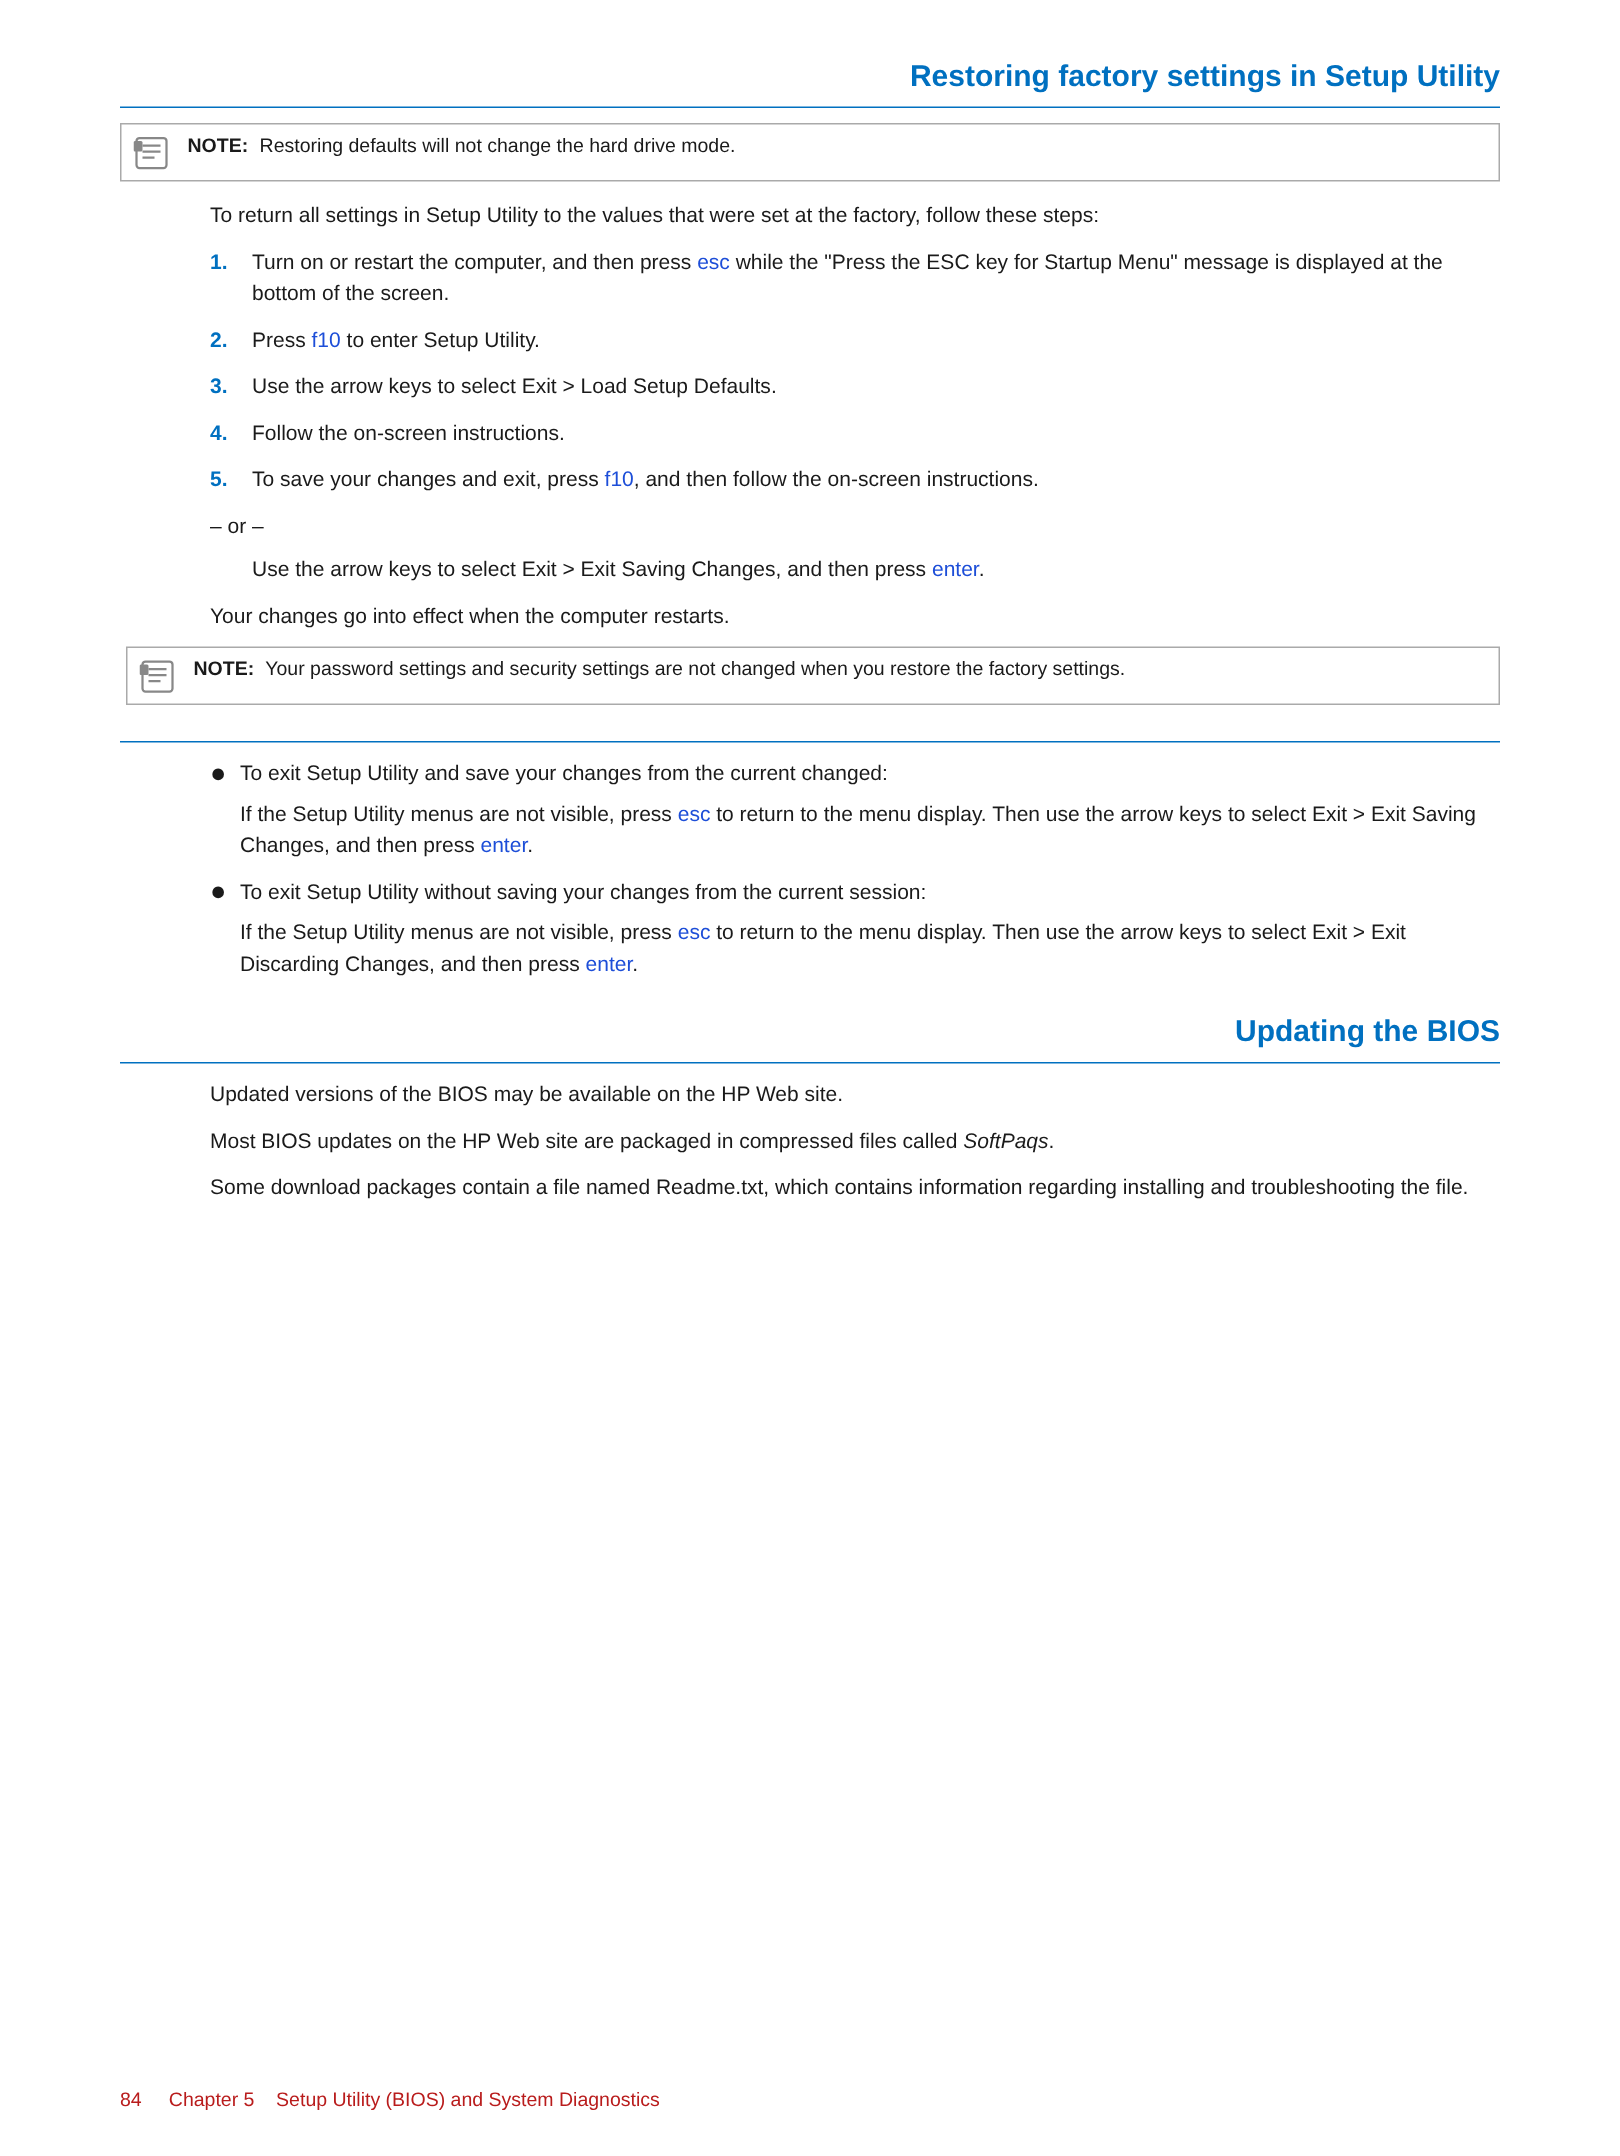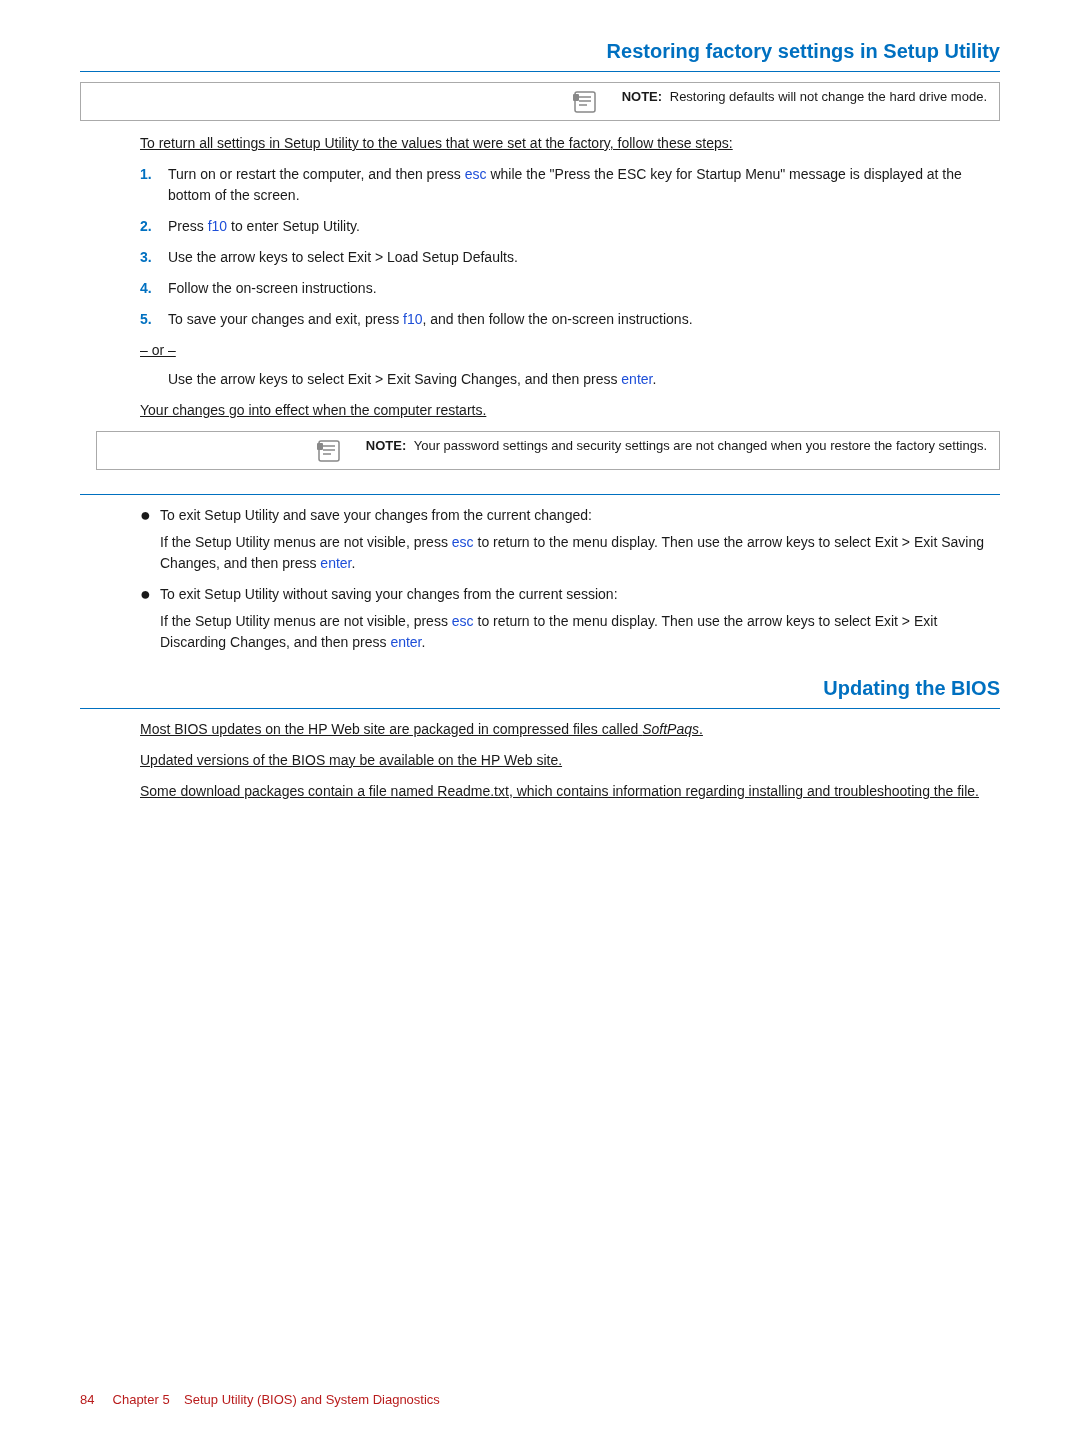--- a/index.html
+++ b/index.html
@@ -26,23 +26,22 @@
       border-top: 1px solid #0070c0;
       margin-bottom: 10px;
     }
 
     .note-box {
       border: 1px solid #aaa;
       padding: 6px 12px 6px 8px;
       margin-bottom: 12px;
       display: flex;
       align-items: flex-start;
-      gap: 21px;
+      gap: 8px;
       background: #fff;
-      justify-content: flex-end;
     }
 
     .note-icon {
       flex-shrink: 0;
       width: 28px;
       height: 24px;
       margin-top: 1px;
     }
 
     .note-label {
@@ -52,21 +51,20 @@
 
     .note-text {
       font-size: 13px;
       color: #1a1a1a;
     }
 
     .body-text {
       margin-left: 60px;
       margin-bottom: 10px;
       line-height: 1.5;
-      text-decoration: underline;
     }
 
     .ordered-list {
       margin-left: 60px;
       margin-bottom: 10px;
       counter-reset: step-counter;
     }
 
     .ordered-item {
       display: flex;
@@ -204,21 +202,21 @@
   </div>
 
   <p class="or-line body-text">– or –</p>
 
   <p class="indent-block">
     Use the arrow keys to select <span class="bold">Exit &gt; Exit Saving Changes</span>, and then press <span class="inline-key">enter</span>.
   </p>
 
   <p class="body-text">Your changes go into effect when the computer restarts.</p>
 
-  <div class="note-box" style="margin-left:16px;">
+  <div class="note-box" style="margin-left:4px;">
     <svg class="note-icon" viewBox="0 0 28 24" xmlns="http://www.w3.org/2000/svg">
       <rect x="2" y="2" width="20" height="20" rx="2" fill="none" stroke="#888" stroke-width="1.5"></rect>
       <line x1="6" y1="7" x2="18" y2="7" stroke="#888" stroke-width="1.5"></line>
       <line x1="6" y1="11" x2="18" y2="11" stroke="#888" stroke-width="1.5"></line>
       <line x1="6" y1="15" x2="14" y2="15" stroke="#888" stroke-width="1.5"></line>
       <rect x="0" y="4" width="6" height="7" rx="1" fill="#888"></rect>
     </svg>
     <span class="note-text">
       <span class="note-label">NOTE:</span>
       <span>Your password settings and security settings are not changed when you restore the factory settings.</span>
@@ -250,25 +248,25 @@
         </div>
       </div>
     </div>
   </div>
 </div>
 
 <div class="section section-gap">
   <h2 class="section-title">Updating the BIOS</h2>
   <hr class="section-divider">
 
+  <p class="body-text">Updated versions of the BIOS may be available on the HP Web site.</p>
+
   <p class="body-text">
     Most BIOS updates on the HP Web site are packaged in compressed files called <span class="italic">SoftPaqs</span>.
   </p>
-
-  <p class="body-text">Updated versions of the BIOS may be available on the HP Web site.</p>
 
   <p class="body-text">Some download packages contain a file named Readme.txt, which contains information regarding installing and troubleshooting the file.</p>
 </div>
 
 <div class="page-footer">
   <span>84</span>&nbsp;&nbsp;&nbsp;&nbsp;
   <span>Chapter 5</span>&nbsp;&nbsp;&nbsp;
   <span>Setup Utility (BIOS) and System Diagnostics</span>
 </div>
 

